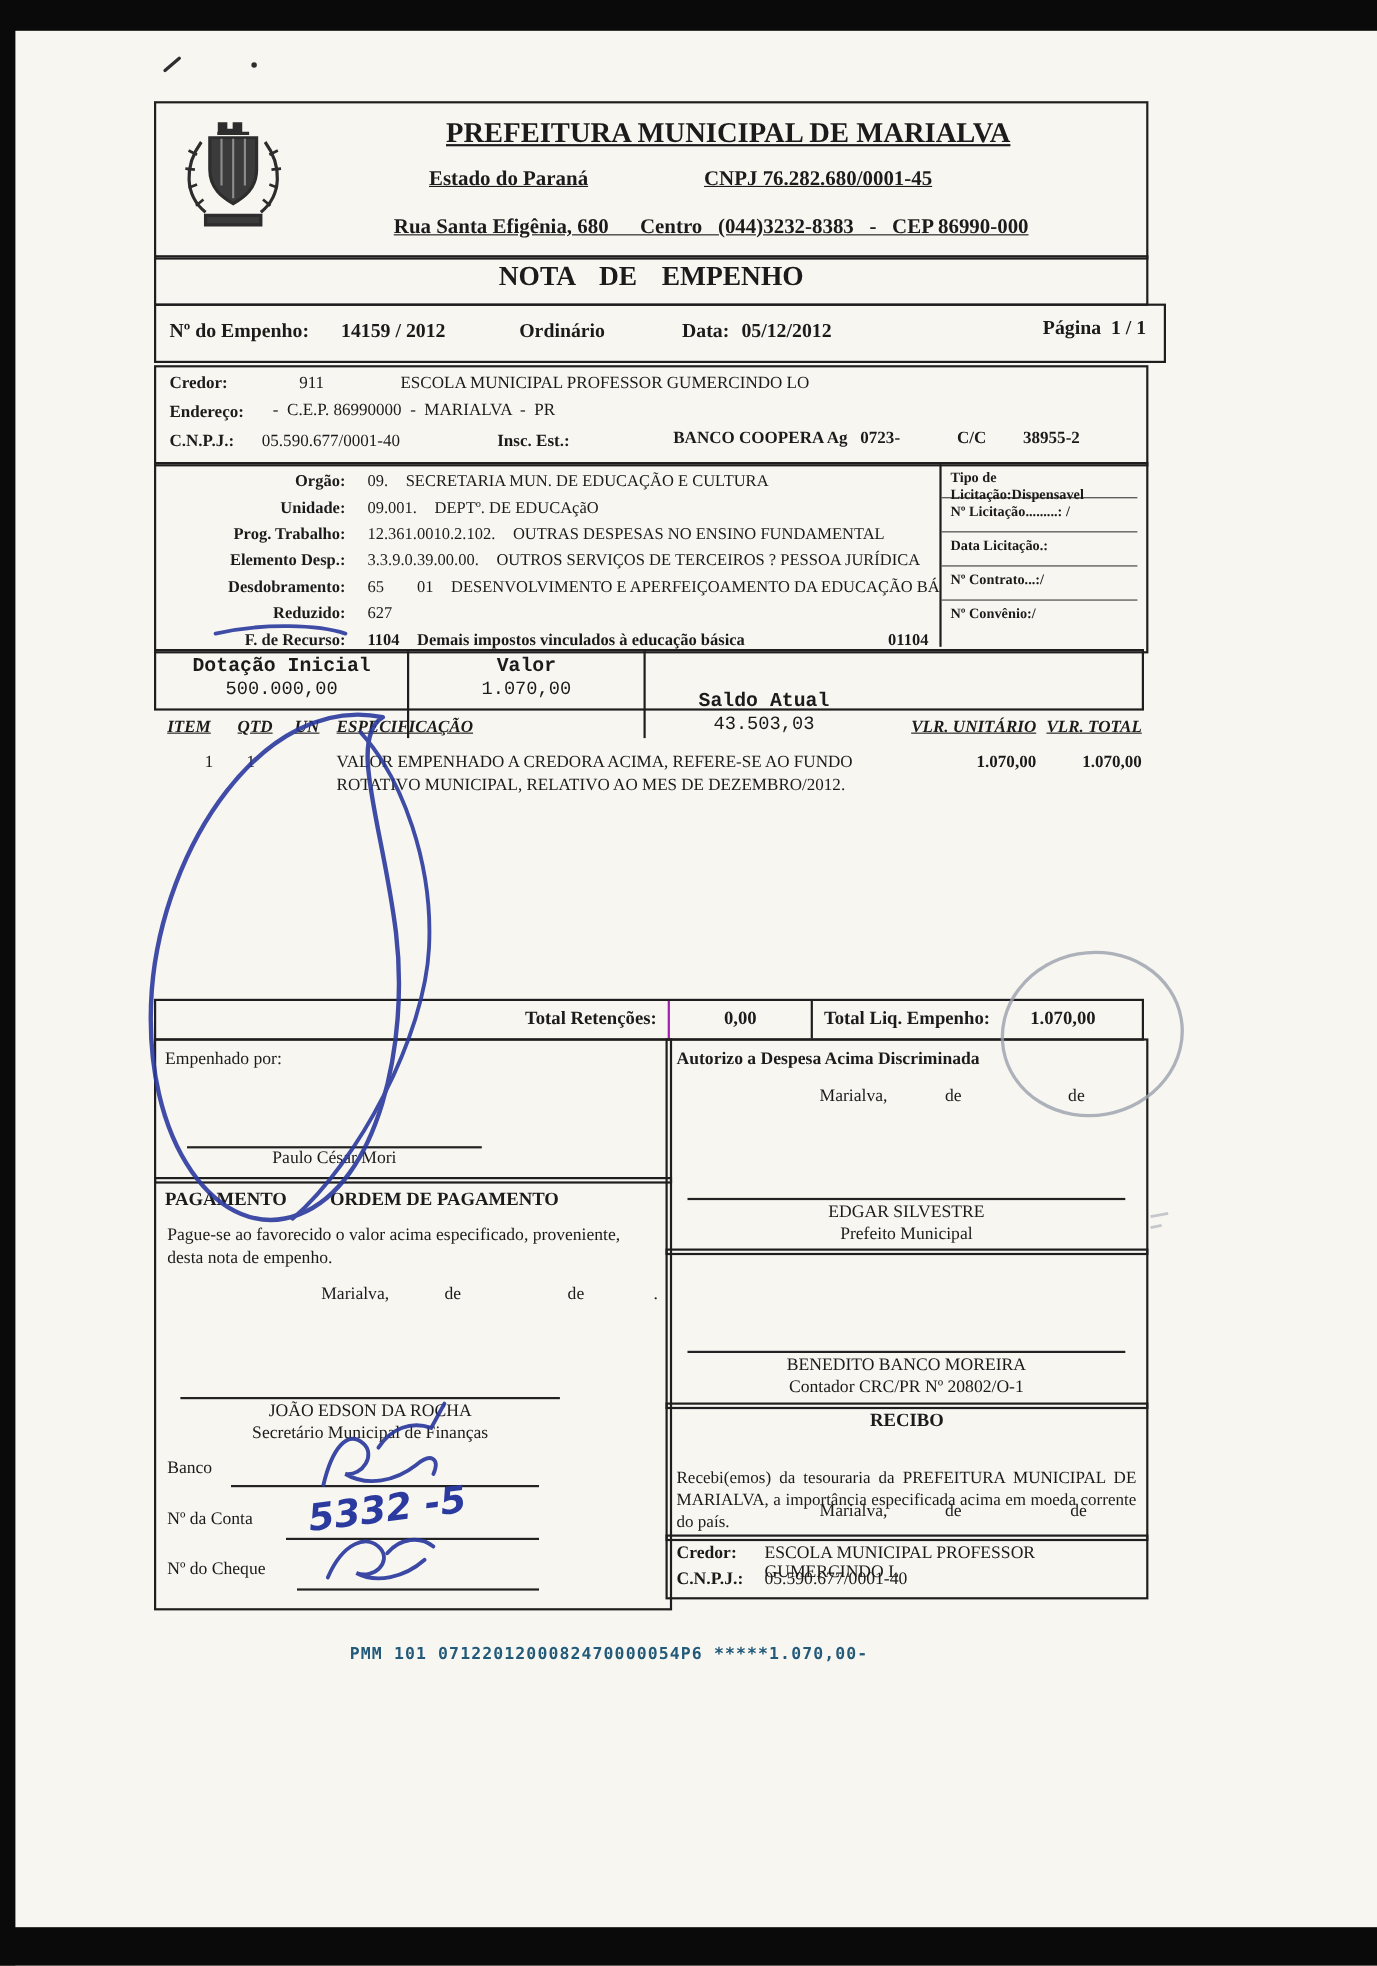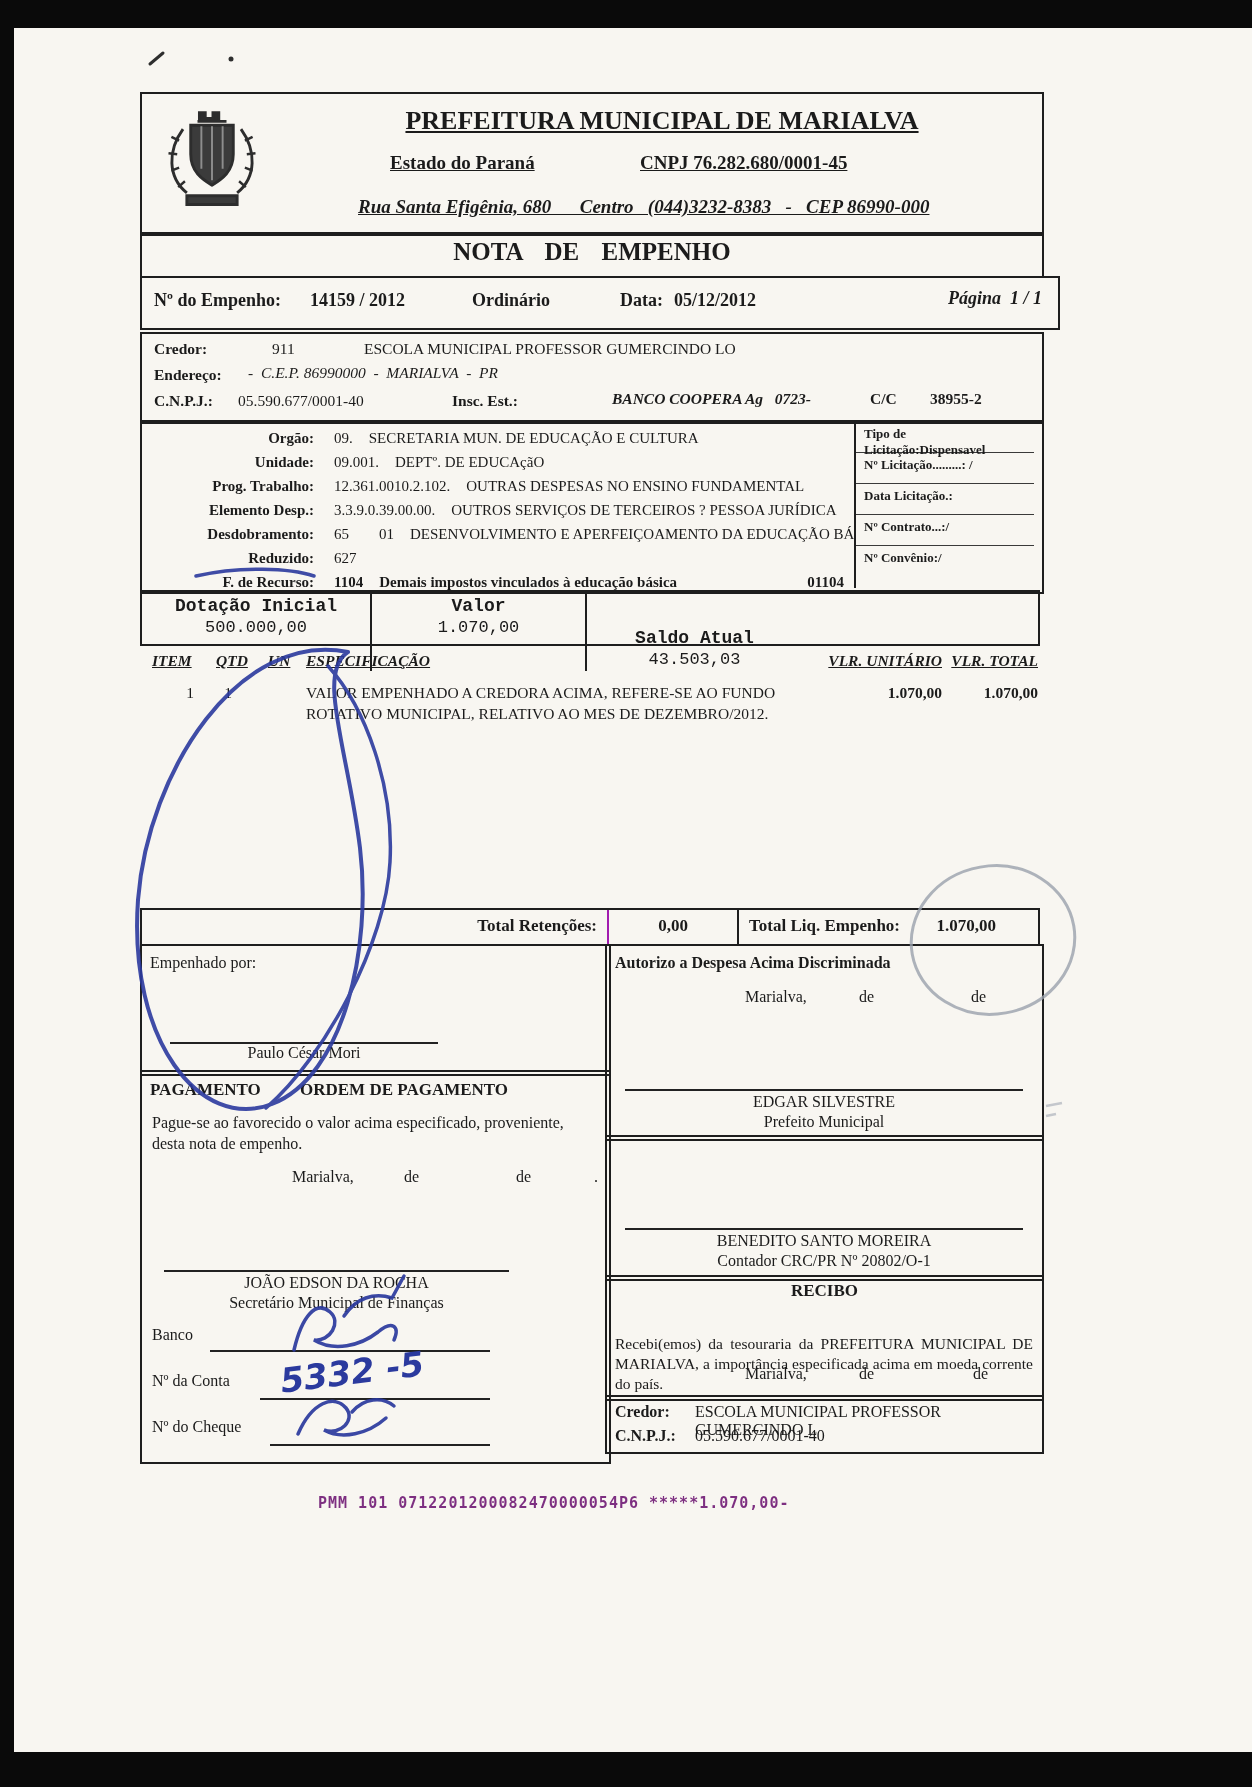--- a/index.html
+++ b/index.html
@@ -3,21 +3,21 @@
 <meta charset="utf-8">
 <style>
   html,body{margin:0;padding:0;background:#111;}
   #stage{position:relative;width:1252px;height:1787px;background:#f8f6f1;overflow:hidden;
          font-family:"Liberation Serif","DejaVu Serif",serif;color:#1b1b1b;}
   .abs{position:absolute;}
   .box{position:absolute;border:2px solid #1e1e1e;background:transparent;}
   .b{font-weight:bold;}
   .i{font-style:italic;}
   .u{text-decoration:underline;}
-  .pre{white-space:pre;font-style:italic;}
+  .pre{white-space:pre;}
   .ctr{text-align:center;}
   .bar{position:absolute;background:#0a0a0a;z-index:40;}
   .sigline{position:absolute;border-top:2px solid #222;height:0;} .t155{font-size:15.5px;} .t16{font-size:16px;}
   .t17{font-size:17px;}
   
   .orow{display:flex;align-items:flex-start;height:24px;line-height:24px;font-size:15px;}
   .olabel{width:172px;text-align:right;padding-right:20px;font-weight:bold;flex:none;}
   .oval{white-space:pre;margin-right:16px;flex:none;}
   
   .lrow{padding:4px 6px 0 8px;font-weight:bold;font-size:13px;height:26px;}
@@ -32,21 +32,21 @@
   
   .totals{position:absolute;left:140px;top:908px;width:900px;height:38px;border:2px solid #1e1e1e;
           display:grid;grid-template-columns:467px 130px 1fr;box-sizing:border-box;font-weight:bold;font-size:17px;}
   .tc{padding-top:6px;}
   .tc1{text-align:right;padding-right:10px;border-right:2px solid #a21caf;}
   .tc2{text-align:center;border-right:2px solid #1e1e1e;}
   .tc3{display:flex;padding:6px 42px 0 10px;}
   .handwrite{position:absolute;color:#2b3a9e;font-family:"DejaVu Sans",sans-serif;
              font-style:italic;font-weight:bold;transform:rotate(-7deg);z-index:35;}
   .printer{position:absolute;font-family:"DejaVu Sans Mono","Liberation Mono",monospace;
-           font-weight:bold;font-size:15px;letter-spacing:1px;color:#701a75;opacity:.9;}
+           font-weight:bold;font-size:15px;letter-spacing:1px;color:#0c4a6e;opacity:.9;}
   svg.overlay{position:absolute;left:0;top:0;z-index:30;pointer-events:none;}
 </style>
 </head>
 <body>
 
 <div id="stage">
 
   <div class="box" style="left:140px;top:92px;width:900px;height:140px;">
     <span class="abs" style="left:12px;top:8px;">
       <svg viewBox="0 0 120 120" width="116" height="116">
@@ -212,21 +212,21 @@
     <span class="abs" style="left:138px;top:42px;">Marialva,</span>
     <span class="abs" style="left:252px;top:42px;">de</span>
     <span class="abs" style="left:364px;top:42px;">de</span>
     <div class="sigline" style="left:18px;top:143px;width:398px;"></div>
     <div class="abs ctr" style="left:18px;top:147px;width:398px;">EDGAR SILVESTRE</div>
     <div class="abs ctr" style="left:18px;top:167px;width:398px;">Prefeito Municipal</div>
   </div>
 
   <div class="box t16" style="left:605px;top:1135px;width:435px;height:142px;">
     <div class="sigline" style="left:18px;top:91px;width:398px;"></div>
-    <div class="abs ctr" style="left:18px;top:95px;width:398px;">BENEDITO SANTO MOREIRA</div>
+    <div class="abs ctr" style="left:18px;top:95px;width:398px;">BENEDITO BANCO MOREIRA</div>
     <div class="abs ctr" style="left:18px;top:115px;width:398px;">Contador CRC/PR Nº 20802/O-1</div>
   </div>
 
   <div class="box" style="left:605px;top:1275px;width:435px;height:122px;">
     <div class="abs ctr b t17" style="left:0;top:4px;width:100%;">RECIBO</div>
     <div class="abs t155" style="left:8px;top:27px;width:418px;line-height:20px;text-align:justify;margin-top:30px;">Recebi(emos) da tesouraria da PREFEITURA MUNICIPAL DE MARIALVA, a importância especificada acima em moeda corrente do país.</div>
     <span class="abs t16" style="left:138px;top:88px;">Marialva,</span>
     <span class="abs t16" style="left:252px;top:88px;">de</span>
     <span class="abs t16" style="left:366px;top:88px;">de</span>
   </div>

